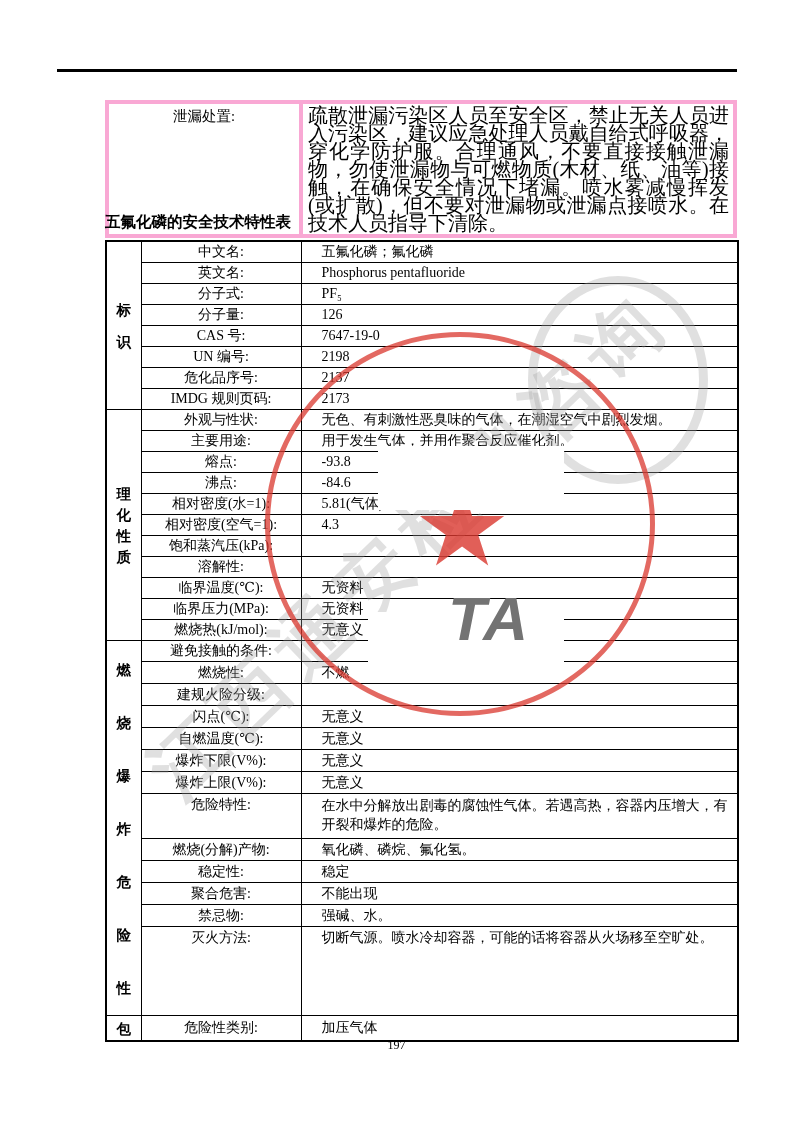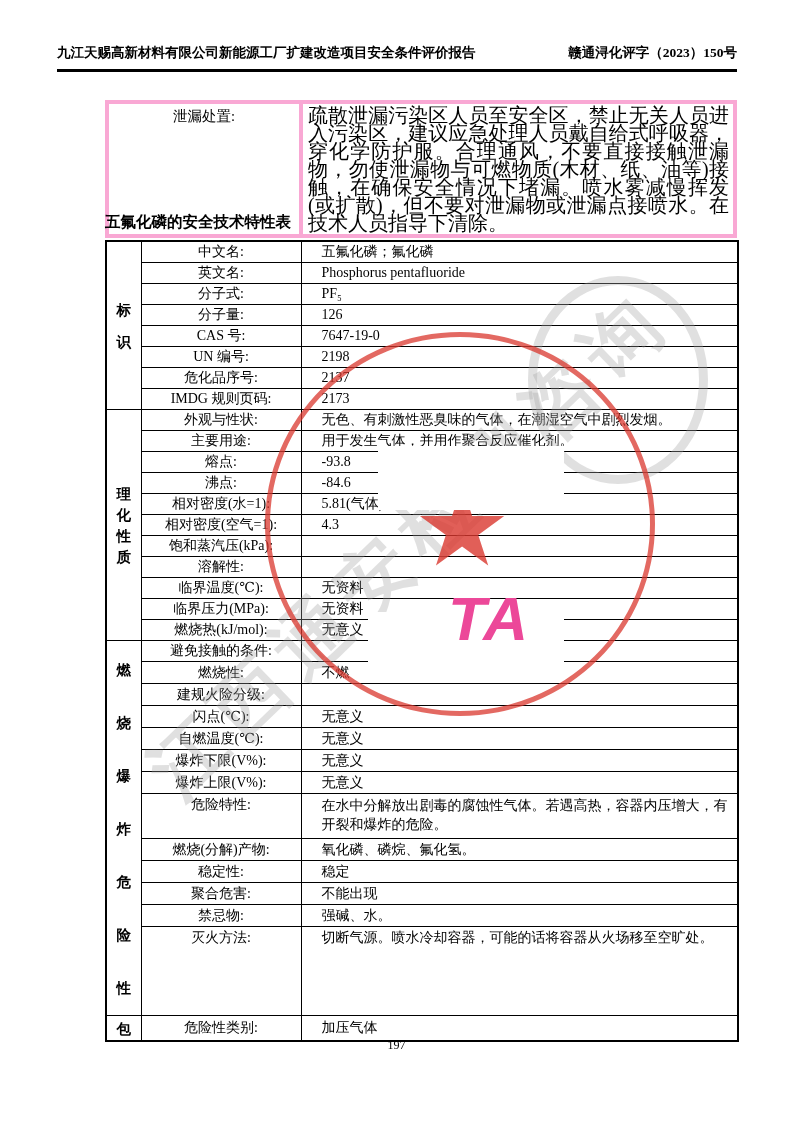--- a/index.html
+++ b/index.html
@@ -69,36 +69,32 @@
   .wm-star {
     position: absolute; left: 462px; top: 528px; transform: translate(-50%,-50%);
     font-size: 110px; line-height: 1; color: rgba(217,55,46,0.8);
   }
   .wm-box { position: absolute; background: #ffffff; }
   #wb1 { left: 378px; top: 446px; width: 186px; height: 64px; }
   #wb2 { left: 368px; top: 612px; width: 196px; height: 50px; }
   .wm-ta {
     position: absolute; left: 448px; top: 588px; line-height: 1;
     font-family: "Liberation Sans", sans-serif; font-style: italic; font-weight: bold;
-    font-size: 62px; letter-spacing: 2px; color: #ec4899;
+    font-size: 62px; letter-spacing: 2px; color: #737373;
   }
   .wm-red {
     position: absolute; left: 298px; top: 722px; line-height: 1; white-space: nowrap;
     font-size: 50px; font-weight: bold; letter-spacing: 16px; color: rgba(214,38,31,0.85);
   }
 </style>
 </head>
 <body>
 
 <div class="page">
 
-  <div class="doc-header">
-    <span>九江天赐高新材料有限公司新能源工厂扩建改造项目安全条件评价报告</span>
-    <span>赣通浔化评字（2023）150号</span>
-  </div>
   <div class="header-rule"></div>
 
   <table class="leak-table">
     <tbody>
       <tr>
         <td class="lt-label">泄漏处置:</td>
         <td class="lt-value">疏散泄漏污染区人员至安全区，禁止无关人员进入污染区，建议应急处理人员戴自给式呼吸器，穿化学防护服。合理通风，不要直接接触泄漏物，勿使泄漏物与可燃物质(木材、纸、油等)接触，在确保安全情况下堵漏。喷水雾减慢挥发(或扩散)，但不要对泄漏物或泄漏点接喷水。在技术人员指导下清除。</td>
       </tr>
     </tbody>
   </table>

